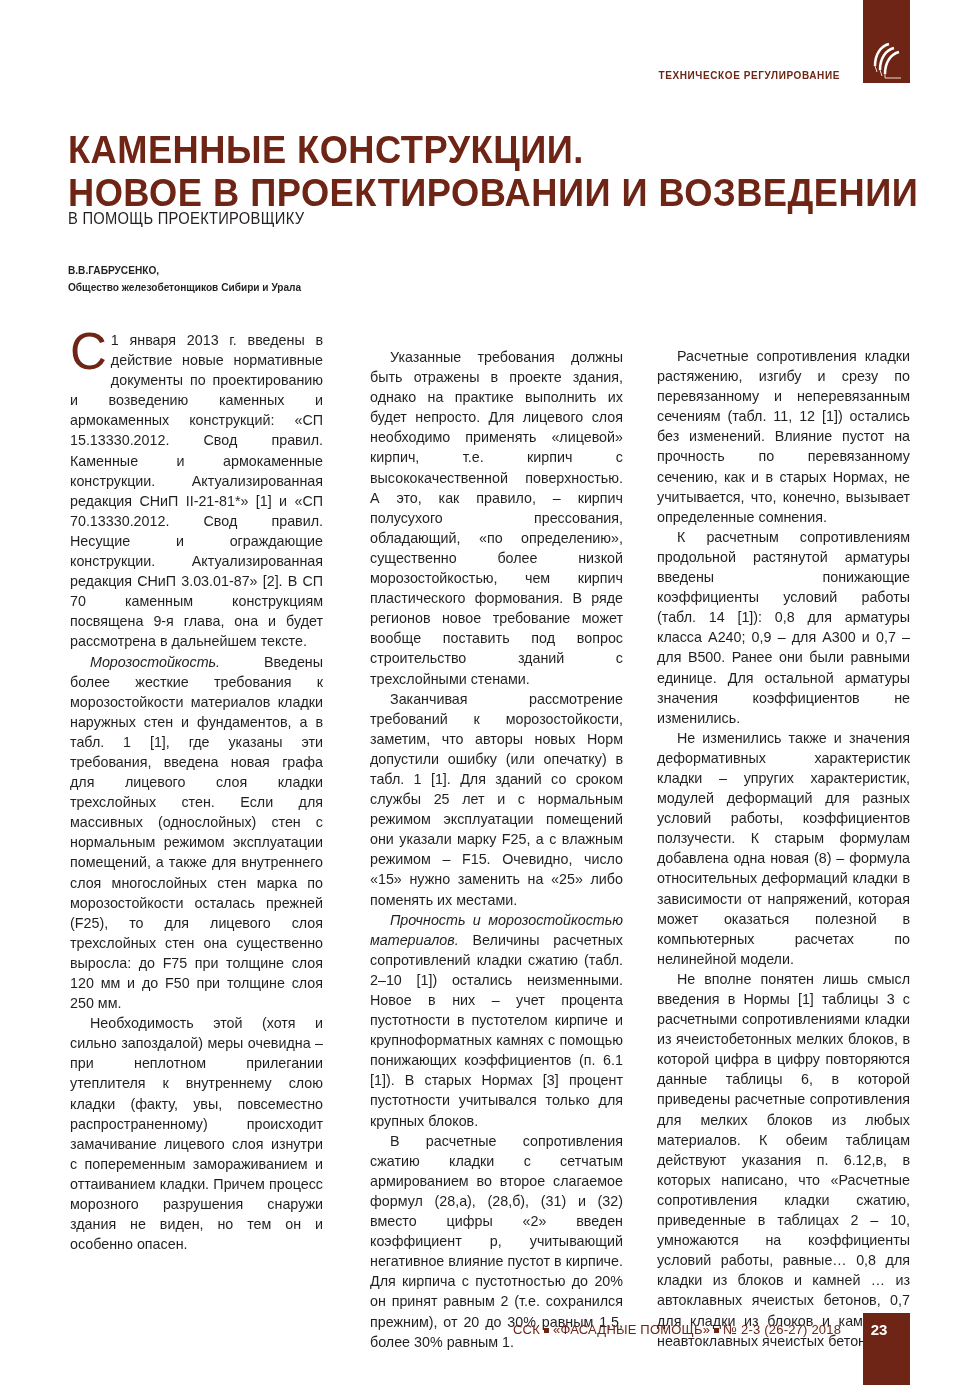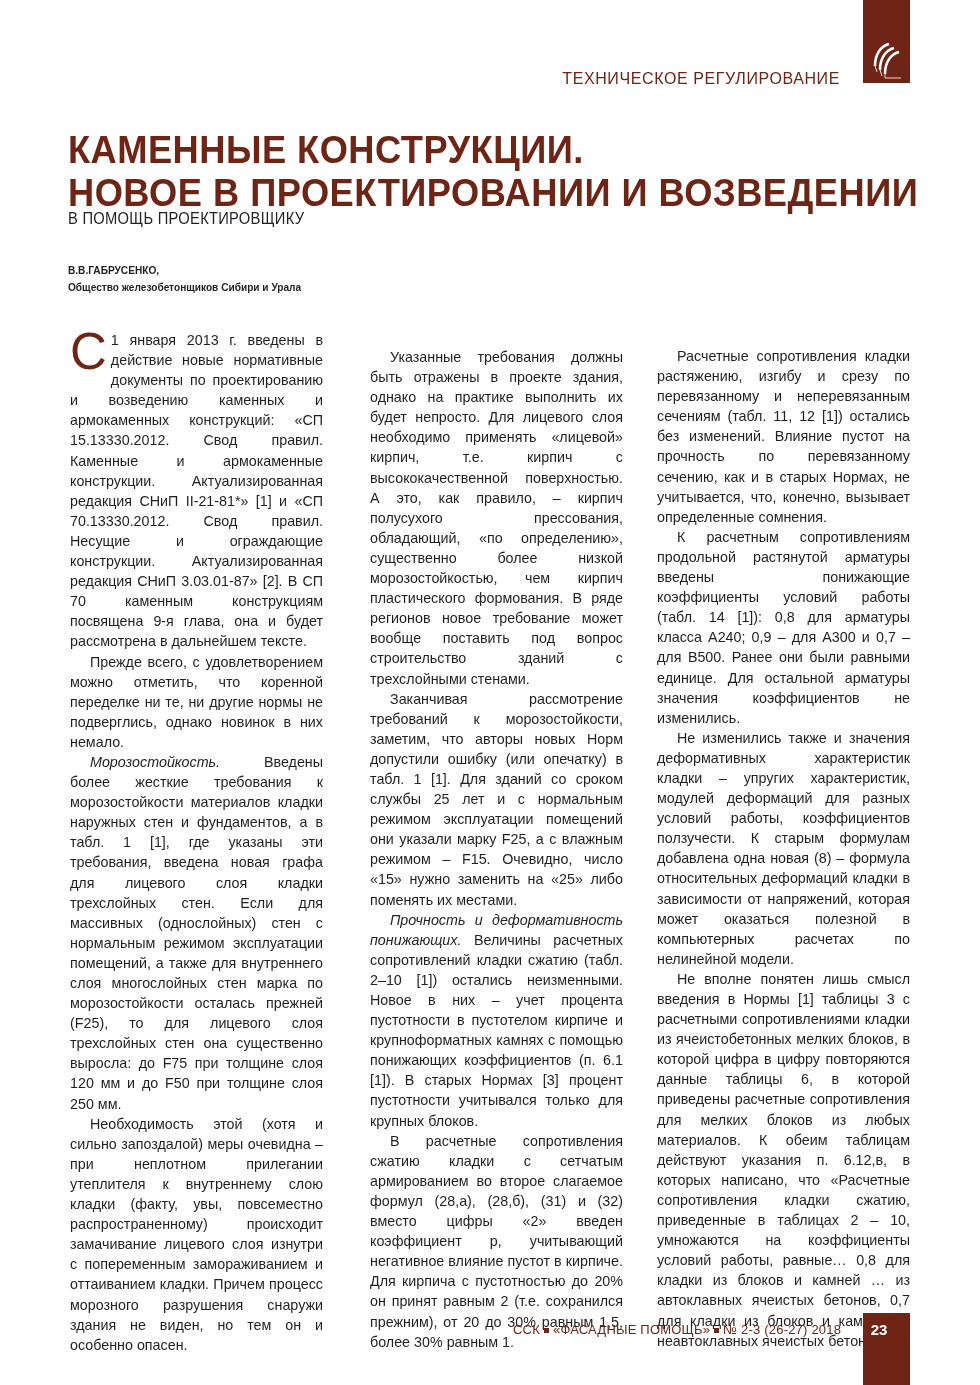--- a/index.html
+++ b/index.html
@@ -1,20 +1,20 @@
 <!DOCTYPE html>
 <html><head>
 <meta charset="utf-8">
 <style>
   html, body { margin: 0; padding: 0; background: #ffffff; }
   body { width: 980px; height: 1385px; position: relative; overflow: hidden;
          font-family: "Liberation Sans", sans-serif; color: #231f20; }
   .top-bar { position: absolute; left: 863px; top: 0; width: 47px; height: 83px; background: #6e2515; }
   .top-bar svg { position: absolute; left: 8px; top: 40px; }
-  .section-label { position: absolute; right: 140px; top: 70px; font-weight: normal; font-size: 16px;
+  .section-label { position: absolute; right: 140px; top: 70px; font-weight: bold; font-size: 10px;
                    color: #6e2515; letter-spacing: 0.6px; }
   .title { position: absolute; left: 68px; top: 128px; margin: 0; font-weight: bold; font-size: 39px;
            line-height: 43px; color: #6e2515; letter-spacing: 0.5px; transform: scaleX(0.93); transform-origin: left; white-space: nowrap; }
   .subtitle { position: absolute; left: 68px; top: 210px; font-size: 16px; color: #231f20; transform: scaleX(0.92); transform-origin: left; letter-spacing: 0.3px; }
   .author { position: absolute; left: 68px; top: 262px; font-size: 11px; font-weight: bold; line-height: 17px; transform: scaleX(0.92); transform-origin: left; }
   .col { position: absolute; top: 330px; width: 253px; font-size: 14.3px; line-height: 20.1px; text-align: justify; }
   .col p { margin: 0 0 0 0; text-indent: 20px; hyphens: manual; }
   .col p.noindent { text-indent: 0; }
   .col1 { left: 70px; }
   .col2 { left: 370px; margin-top: 17px; }
@@ -47,29 +47,28 @@
 
 <div class="subtitle">В ПОМОЩЬ ПРОЕКТИРОВЩИКУ</div>
 
 <div class="author">
   <div>В.В.ГАБРУСЕНКО,</div>
   <div>Общество железобетонщиков Сибири и Урала</div>
 </div>
 
 <div class="col col1">
   <p class="noindent"><span class="dropcap">С</span><span>1 января 2013 г. введены в действие новые нормативные документы по проектированию и возведению каменных и армокаменных конструкций: «СП 15.13330.2012. Свод правил. Каменные и армокаменные конструкции. Актуализированная редакция СНиП II-21-81*» [1] и «СП 70.13330.2012. Свод правил. Несущие и ограждающие конструкции. Актуализированная редакция СНиП 3.03.01-87» [2]. В СП 70 каменным конструкциям посвящена 9-я глава, она и будет рассмотрена в дальнейшем тексте.</span></p>
-  <p>Прежде всего, с удовлетворением можно отметить, что коренной переделке ни те, ни другие нормы не подверглись, однако новинок в них немало.</p>
   <p><span class="run-in">Морозостойкость.</span><span> Введены более жесткие требования к морозостойкости материалов кладки наружных стен и фундаментов, а в табл. 1 [1], где указаны эти требования, введена новая графа для лицевого слоя кладки трехслойных стен. Если для массивных (однослойных) стен с нормальным режимом эксплуатации помещений, а также для внутреннего слоя многослойных стен марка по морозостойкости осталась прежней (F25), то для лицевого слоя трехслойных стен она существенно выросла: до F75 при толщине слоя 120 мм и до F50 при толщине слоя 250 мм.</span></p>
   <p>Необходимость этой (хотя и сильно запоздалой) меры очевидна – при неплотном прилегании утеплителя к внутреннему слою кладки (факту, увы, повсеместно распространенному) происходит замачивание лицевого слоя изнутри с попеременным замораживанием и оттаиванием кладки. Причем процесс морозного разрушения снаружи здания не виден, но тем он и особенно опасен.</p>
 </div>
 
 <div class="col col2">
   <p>Указанные требования должны быть отражены в проекте здания, однако на практике выполнить их будет непросто. Для лицевого слоя необходимо применять «лицевой» кирпич, т.е. кирпич с высококачественной поверхностью. А это, как правило, – кирпич полусухого прессования, обладающий, «по определению», существенно более низкой морозостойкостью, чем кирпич пластического формования. В ряде регионов новое требование может вообще поставить под вопрос строительство зданий с трехслойными стенами.</p>
   <p>Заканчивая рассмотрение требований к морозостойкости, заметим, что авторы новых Норм допустили ошибку (или опечатку) в табл. 1 [1]. Для зданий со сроком службы 25 лет и с нормальным режимом эксплуатации помещений они указали марку F25, а с влажным режимом – F15. Очевидно, число «15» нужно заменить на «25» либо поменять их местами.</p>
-  <p><span class="run-in">Прочность и деформативность понижающих.</span><span> Величины расчетных сопротивлений кладки сжатию (табл. 2–10 [1]) остались неизменными. Новое в них – учет процента пустотности в пустотелом кирпиче и крупноформатных камнях с помощью понижающих коэффициентов (п. 6.1 [1]). В старых Нормах [3] процент пустотности учитывался только для крупных блоков.</span></p>
+  <p><span class="run-in">Прочность и морозостойкостью материалов.</span><span> Величины расчетных сопротивлений кладки сжатию (табл. 2–10 [1]) остались неизменными. Новое в них – учет процента пустотности в пустотелом кирпиче и крупноформатных камнях с помощью понижающих коэффициентов (п. 6.1 [1]). В старых Нормах [3] процент пустотности учитывался только для крупных блоков.</span></p>
   <p>В расчетные сопротивления сжатию кладки с сетчатым армированием во второе слагаемое формул (28,а), (28,б), (31) и (32) вместо цифры «2» введен коэффициент р, учитывающий негативное влияние пустот в кирпиче. Для кирпича с пустотностью до 20% он принят равным 2 (т.е. сохранился прежним), от 20 до 30% равным 1,5, более 30% равным 1.</p>
 </div>
 
 <div class="col col3">
   <p>Расчетные сопротивления кладки растяжению, изгибу и срезу по перевязанному и неперевязанным сечениям (табл. 11, 12 [1]) остались без изменений. Влияние пустот на прочность по перевязанному сечению, как и в старых Нормах, не учитывается, что, конечно, вызывает определенные сомнения.</p>
   <p>К расчетным сопротивлениям продольной растянутой арматуры введены понижающие коэффициенты условий работы (табл. 14 [1]): 0,8 для арматуры класса А240; 0,9 – для А300 и 0,7 – для В500. Ранее они были равными единице. Для остальной арматуры значения коэффициентов не изменились.</p>
   <p>Не изменились также и значения деформативных характеристик кладки – упругих характеристик, модулей деформаций для разных условий работы, коэффициентов ползучести. К старым формулам добавлена одна новая (8) – формула относительных деформаций кладки в зависимости от напряжений, которая может оказаться полезной в компьютерных расчетах по нелинейной модели.</p>
   <p>Не вполне понятен лишь смысл введения в Нормы [1] таблицы 3 с расчетными сопротивлениями кладки из ячеистобетонных мелких блоков, в которой цифра в цифру повторяются данные таблицы 6, в которой приведены расчетные сопротивления для мелких блоков из любых материалов. К обеим таблицам действуют указания п. 6.12,в, в которых написано, что «Расчетные сопротивления кладки сжатию, приведенные в таблицах 2 – 10, умножаются на коэффициенты условий работы, равные… 0,8 для кладки из блоков и камней … из автоклавных ячеистых бетонов, 0,7 для кладки из блоков и камней из неавтоклавных ячеистых бетонов». В</p>
 </div>
 

